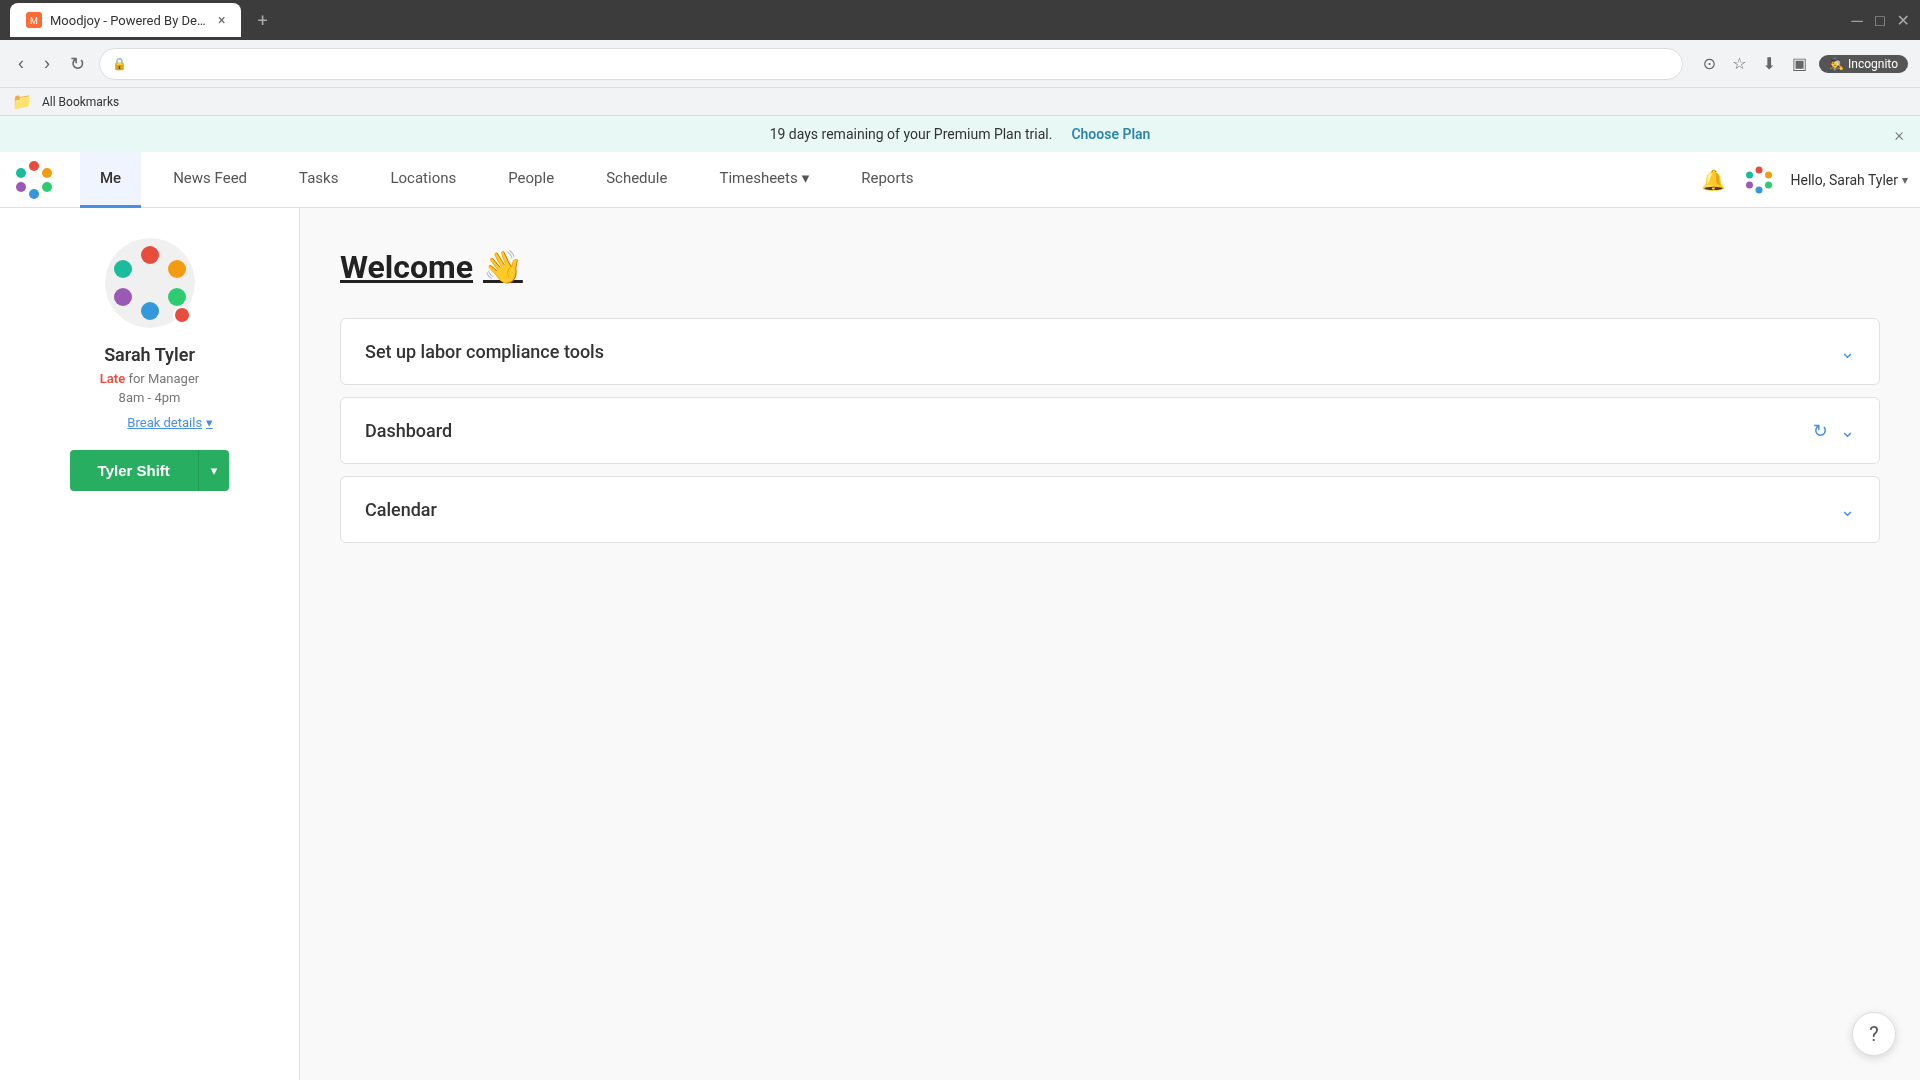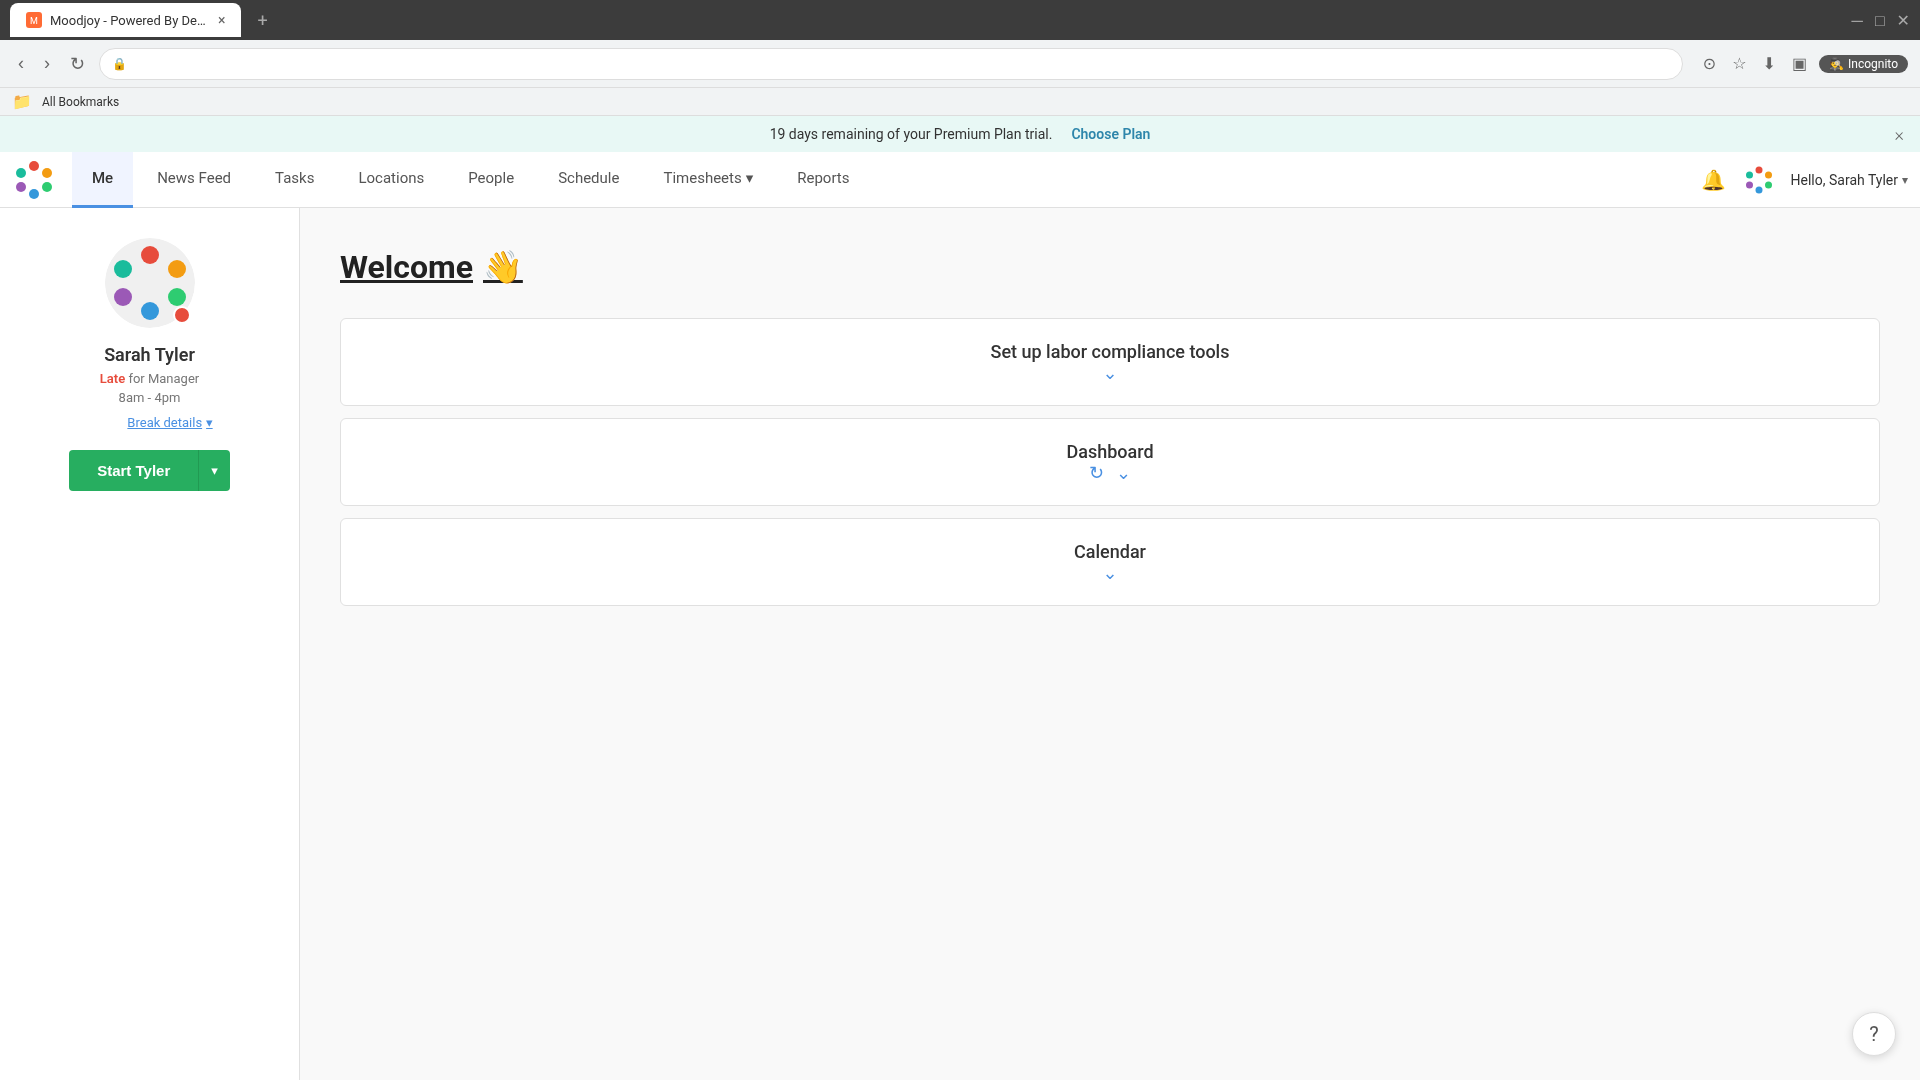--- a/index.html
+++ b/index.html
@@ -30,21 +30,21 @@
 
     
     .app-wrapper { flex: 1; background: #fff; display: flex; flex-direction: column; overflow: hidden; }
 
     
     .trial-banner { background: #e8f8f5; padding: 10px 20px; display: flex; align-items: center; justify-content: center; gap: 19px; font-size: 14px; color: #333; position: relative; }
     .trial-banner-link { color: #2e86ab; font-weight: 600; cursor: pointer; text-decoration: none; }
     .trial-banner-close { position: absolute; right: 16px; color: #666; cursor: pointer; font-size: 18px; font-weight: 300; }
 
     
-    .top-nav { background: #fff; border-bottom: 1px solid #e0e0e0; height: 56px; display: flex; align-items: center; padding: 8px 12px; gap: 4px; }
+    .top-nav { background: #fff; border-bottom: 1px solid #e0e0e0; height: 56px; display: flex; align-items: center; padding: 8px 12px; gap: 12px; }
     .nav-logo { width: 44px; height: 44px; margin-right: 12px; }
     .nav-logo svg { width: 44px; height: 44px; }
     .nav-item { padding: 0 20px; height: 56px; display: flex; align-items: center; font-size: 15px; color: #555; cursor: pointer; border-bottom: 3px solid transparent; }
     .nav-item.active { color: #333; border-bottom: 3px solid #4a90e2; font-weight: 500; background: #f0f4ff; }
     .nav-item-dropdown { display: flex; align-items: center; gap: 4px; }
     .nav-right { margin-left: auto; display: flex; align-items: center; gap: 16px; }
     .notification-btn { background: none; border: none; cursor: pointer; font-size: 20px; color: #555; }
     .user-avatar-nav { width: 32px; height: 32px; border-radius: 50%; overflow: hidden; }
     .hello-user { font-size: 14px; color: #333; display: flex; align-items: center; gap: 4px; cursor: pointer; }
     .hello-user-arrow { font-size: 12px; color: #666; }
@@ -67,21 +67,21 @@
     .start-shift-dropdown { background: #27ae60; color: #fff; border: none; border-left: 1px solid #219a52; border-radius: 0 4px 4px 0; padding: 12px 12px; cursor: pointer; font-size: 13px; }
     .sidebar-stats { text-align: center; font-size: 13px; color: #555; line-height: 1.7; }
 
     
     .content-area { flex: 1; padding: 40px 40px; background: #f9f9f9; overflow-y: auto; }
     .welcome-heading { font-size: 32px; font-weight: 700; color: #222; margin-bottom: 32px; display: flex; align-items: center; gap: 10px; text-decoration: underline; }
     .welcome-emoji { font-size: 32px; }
 
     
     .accordion-section { background: #fff; border: 1px solid #e0e0e0; border-radius: 6px; margin-bottom: 12px; }
-    .accordion-header { padding: 22px 24px; display: flex; align-items: center; justify-content: space-between; cursor: pointer; flex-direction: column; }
+    .accordion-header { padding: 22px 24px; display: flex; align-items: center; justify-content: space-between; cursor: pointer; }
     .accordion-title { font-size: 18px; font-weight: 500; color: #333; }
     .accordion-actions { display: flex; align-items: center; gap: 12px; }
     .accordion-refresh { color: #4a90e2; font-size: 18px; cursor: pointer; }
     .accordion-toggle { color: #4a90e2; font-size: 18px; cursor: pointer; }
 
     
     .help-btn { position: fixed; bottom: 24px; right: 24px; width: 44px; height: 44px; background: #fff; border: 1px solid #ddd; border-radius: 50%; display: flex; align-items: center; justify-content: center; font-size: 20px; color: #555; cursor: pointer; box-shadow: 0 2px 8px rgba(0,0,0,0.15); }
   </style>
 </head>
 <body>
@@ -223,21 +223,21 @@
         <div class="sidebar-late">
           <span class="late-badge">Late</span>
           <span>for Manager</span>
         </div>
         <div class="sidebar-time">8am - 4pm</div>
         <div class="break-details">
           <span>Break details</span>
           <span>▾</span>
         </div>
         <div class="start-shift-wrap">
-          <button class="start-shift-btn">Start Tyler</button>
+          <button class="start-shift-btn">Tyler Shift</button>
           <button class="start-shift-dropdown">▾</button>
         </div>
       </div>
 
       <div class="content-area">
         <div class="welcome-heading">
           <span>Welcome</span>
           <span class="welcome-emoji">👋</span>
         </div>
 

